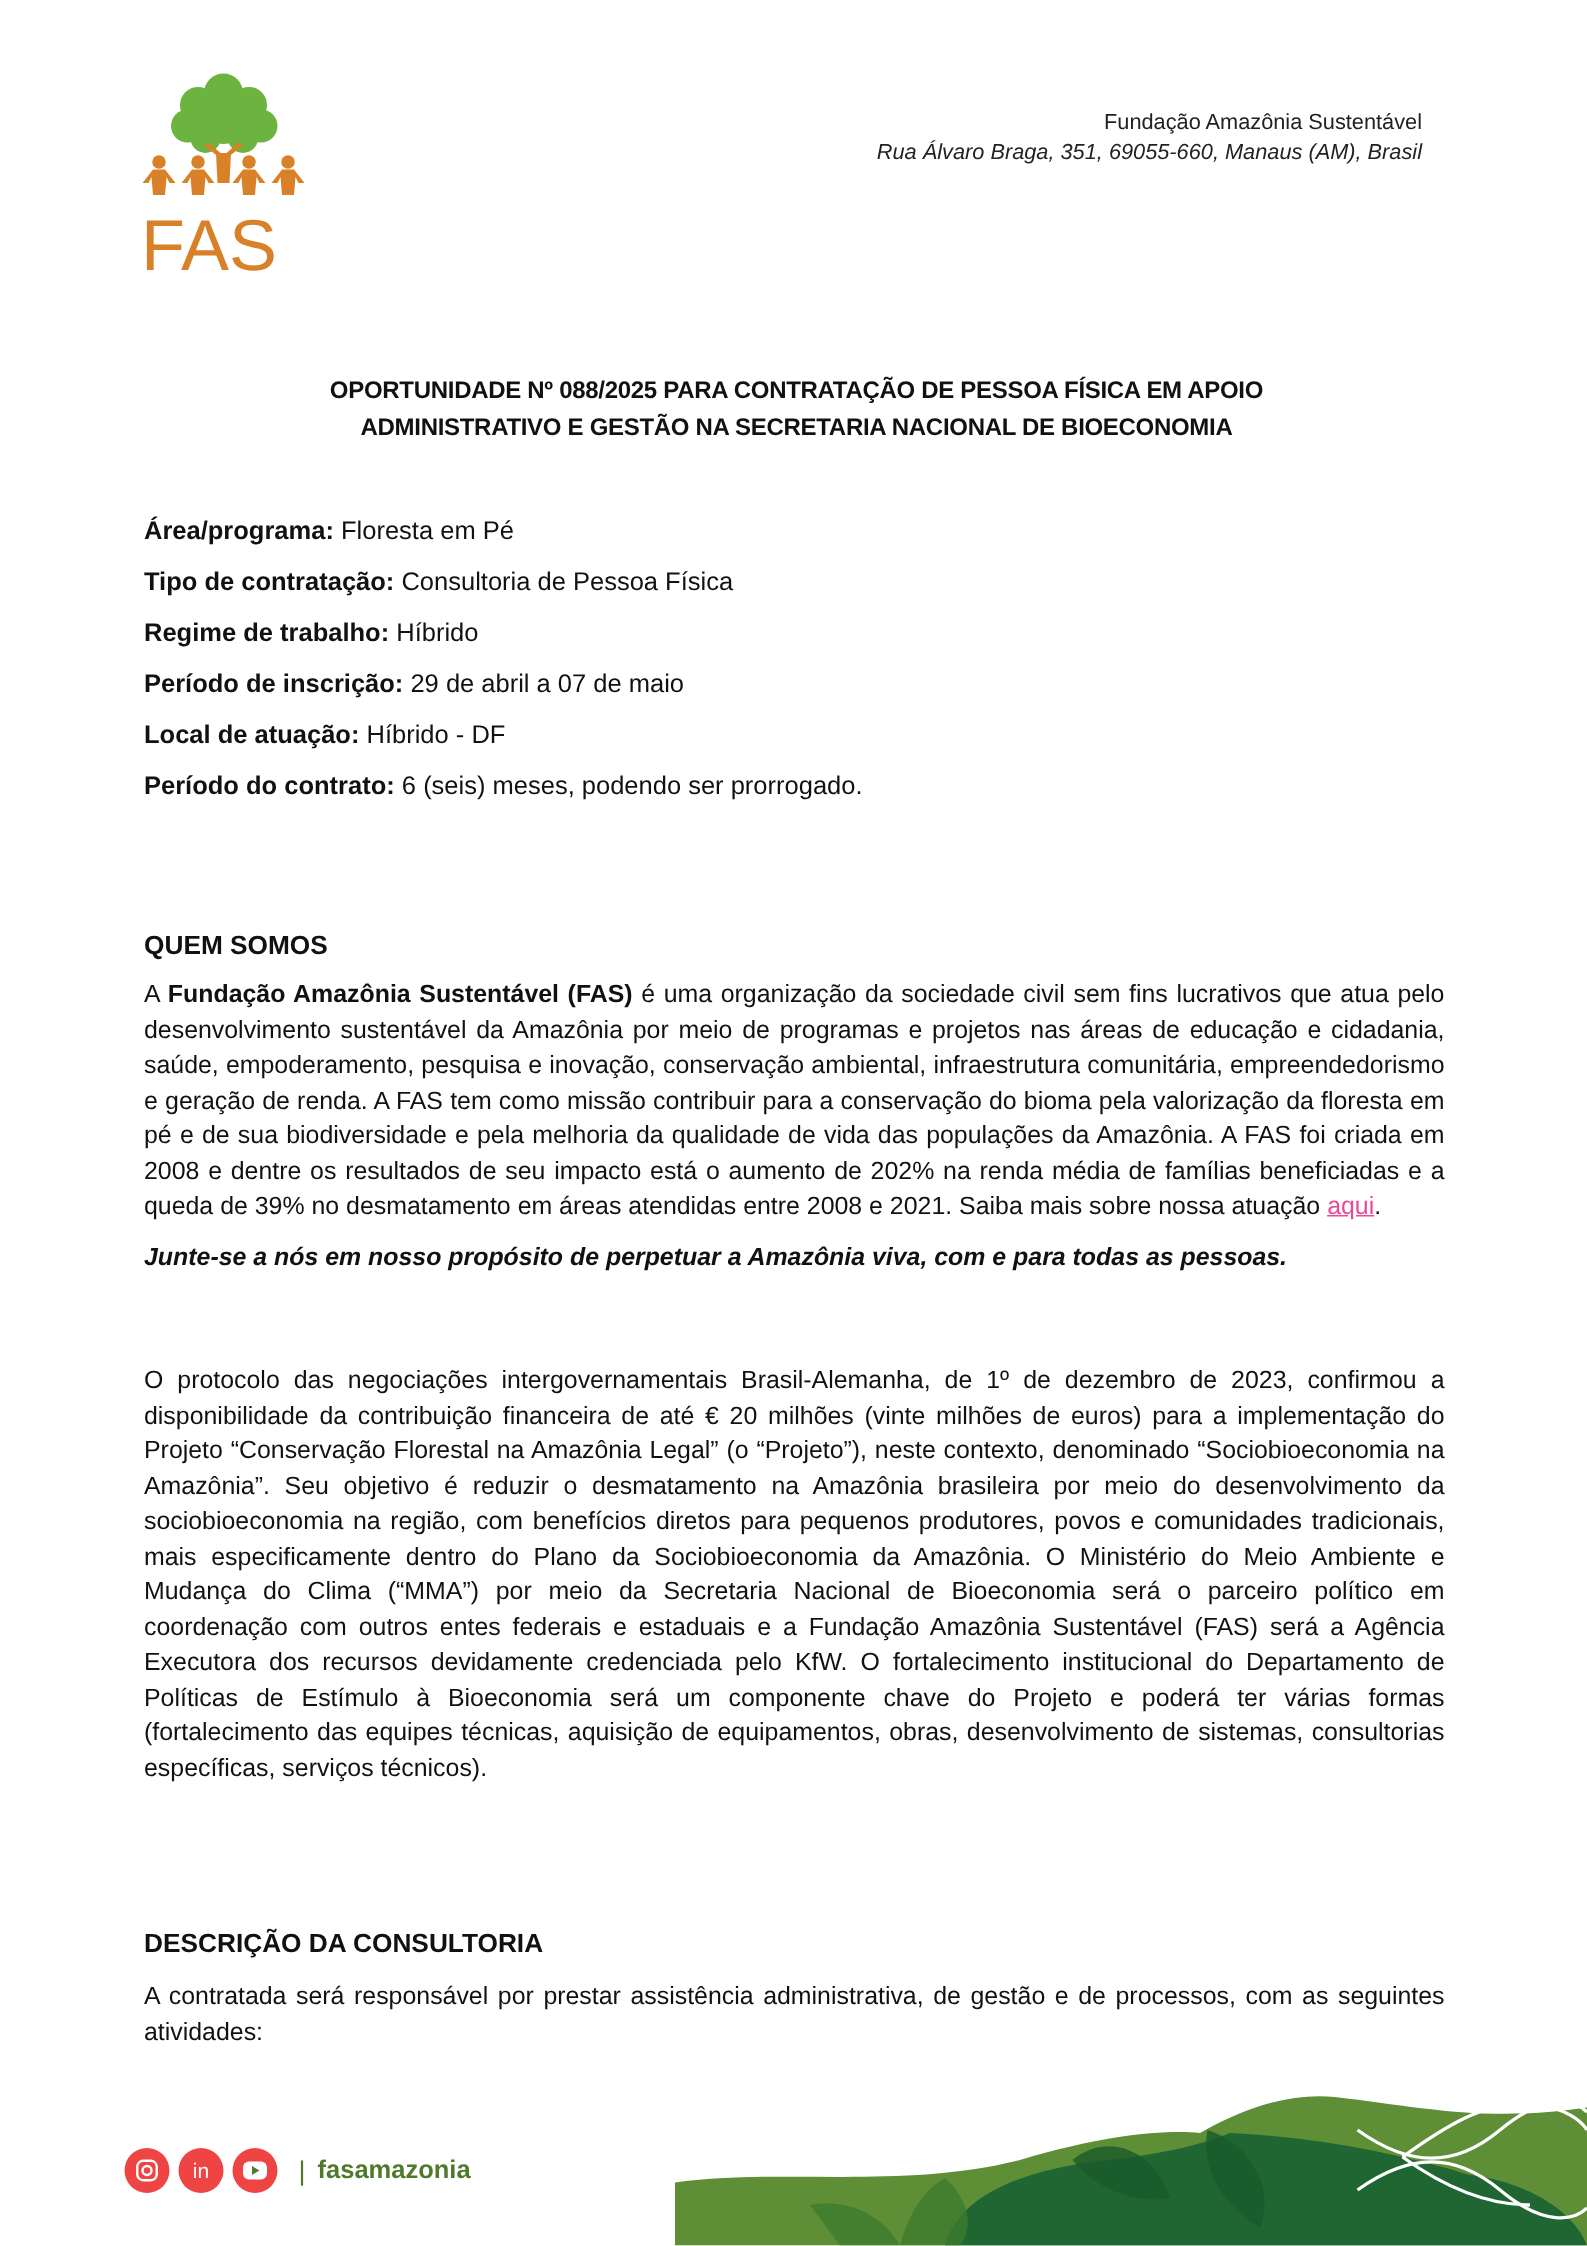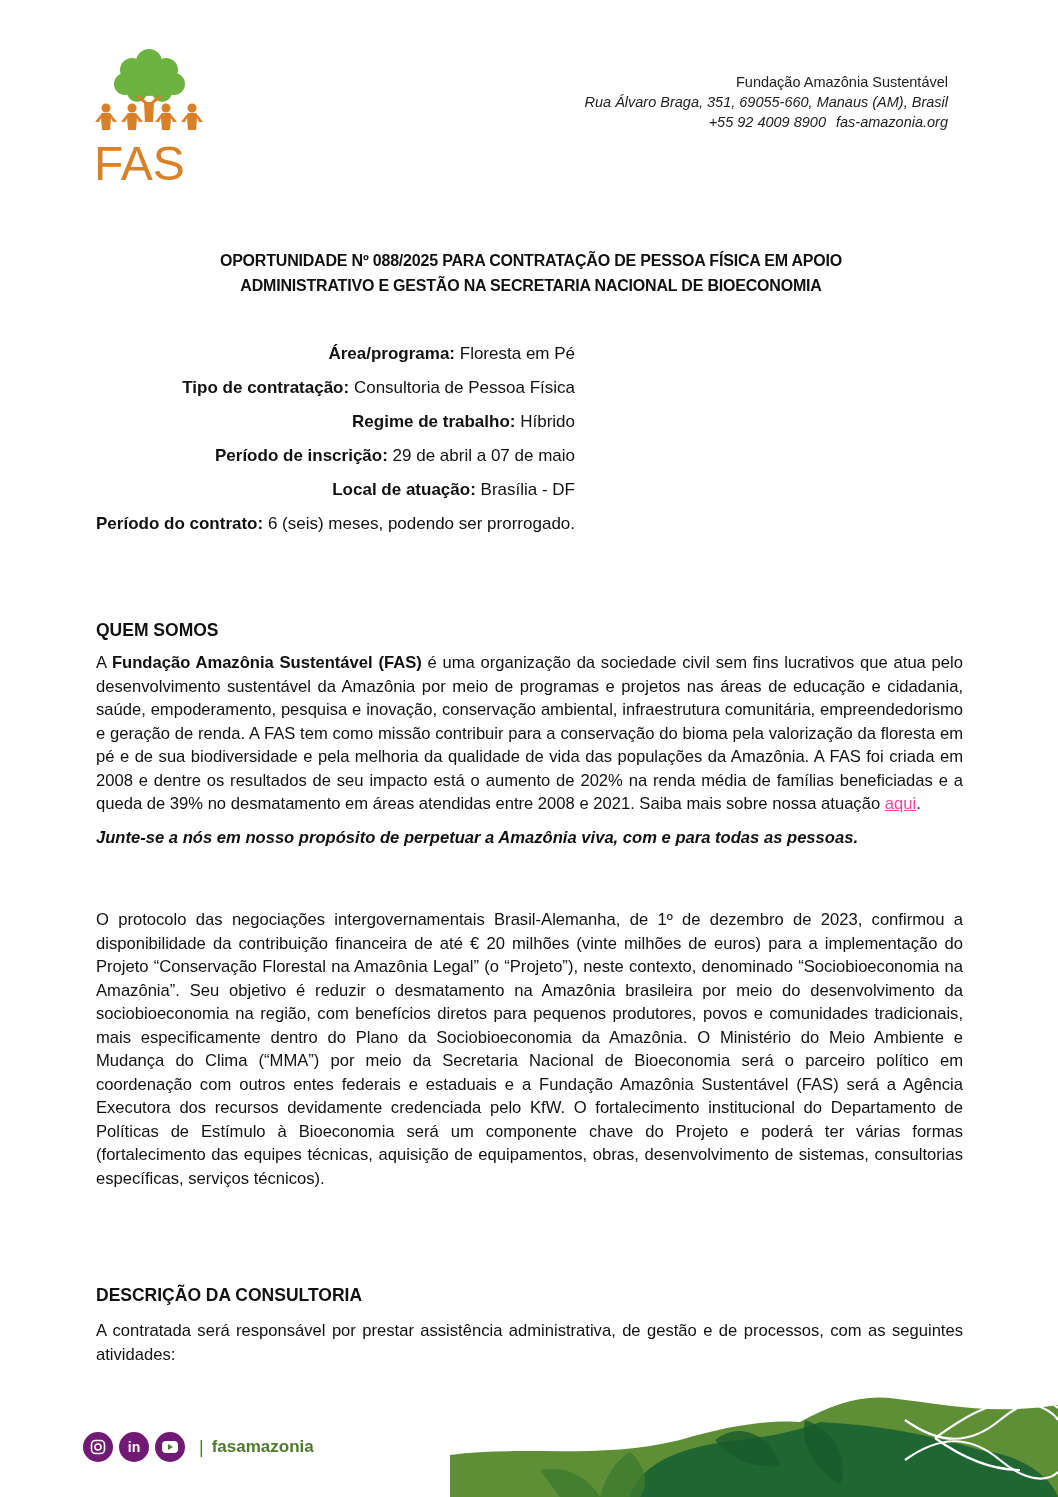--- a/index.html
+++ b/index.html
@@ -12,37 +12,37 @@
       position: absolute; right: 110px; top: 72px; text-align: right;
       font-size: 14.5px; line-height: 20px; color: #222;
     }
     .header-info .addr, .header-info .contact { font-style: italic; }
     .header-info .contact span + span { margin-left: 10px; }
     .title {
       position: absolute; left: 96px; width: 870px; top: 248px;
       text-align: center; font-weight: bold; font-size: 16px; line-height: 25px;
       letter-spacing: -0.2px; color: #111;
     }
-    .fields { position: absolute; left: 96px; top: 341px; font-size: 17px; text-align: right; }
+    .fields { position: absolute; left: 96px; top: 341px; font-size: 17px; }
     .field { height: 34px; line-height: 26px; }
     .field b { font-weight: bold; }
     .section { position: absolute; left: 96px; width: 867px; font-size: 16.6px; line-height: 23.5px; }
     .section h2 { font-size: 17.5px; font-weight: bold; margin: 0 0 9px 0; line-height: 24px; }
     .section p { margin: 0; text-align: justify; }
     .quem { top: 618px; }
     .motto { margin-top: 10px !important; font-weight: bold; font-style: italic; }
     .contexto { top: 908px; }
     .descricao { top: 1283px; }
     .descricao p { margin-top: 12px; }
     a.link { color: #ec4899; text-decoration: underline; }
     .social { position: absolute; left: 83px; top: 1432px; display: flex; align-items: center; }
     .social .ic {
-      width: 30px; height: 30px; border-radius: 50%; background: #701a75;
+      width: 30px; height: 30px; border-radius: 50%; background: #ef4444;
       color: #fff; display: flex; align-items: center; justify-content: center;
-      margin-right: 6px; font-weight: bold; font-size: 14px;
+      margin-right: 6px; font-weight: normal; font-size: 14px;
     }
     .social .sep { color: #4f7a2c; font-size: 18px; margin: 0 8px 0 8px; }
     .social .handle { color: #4f7a2c; font-weight: bold; font-size: 17px; }
     .footer-art { position: absolute; left: 0; top: 1360px; width: 1058px; height: 137px; }
   </style>
 </head>
 <body>
 
 <div class="logo">
   <svg width="115" height="145" viewBox="0 0 115 145">
@@ -69,36 +69,33 @@
       <path d="M63 80 L70 71 L78 71 L85 80 L81 80 L79 76 L78 88 L70 88 L69 76 L67 80 Z"></path>
       <path d="M89 80 L96 71 L104 71 L111 80 L107 80 L105 76 L104 88 L96 88 L95 76 L93 80 Z"></path>
     </g>
     <text x="2" y="138" fill="#d98128" font-family="Liberation Sans, sans-serif" font-size="48">FAS</text>
   </svg>
 </div>
 
 <div class="header-info">
   <div>Fundação Amazônia Sustentável</div>
   <div class="addr">Rua Álvaro Braga, 351, 69055-660, Manaus (AM), Brasil</div>
-  <div class="contact">
-    <span>+55 92 4009 8900</span><span>fas-amazonia.org</span>
-  </div>
 </div>
 
 <div class="title">
   <div>OPORTUNIDADE Nº 088/2025 PARA CONTRATAÇÃO DE PESSOA FÍSICA EM APOIO</div>
   <div>ADMINISTRATIVO E GESTÃO NA SECRETARIA NACIONAL DE BIOECONOMIA</div>
 </div>
 
 <div class="fields">
   <div class="field"><b>Área/programa:</b> <span>Floresta em Pé</span></div>
   <div class="field"><b>Tipo de contratação:</b> <span>Consultoria de Pessoa Física</span></div>
   <div class="field"><b>Regime de trabalho:</b> <span>Híbrido</span></div>
   <div class="field"><b>Período de inscrição:</b> <span>29 de abril a 07 de maio</span></div>
-  <div class="field"><b>Local de atuação:</b> <span>Brasília - DF</span></div>
+  <div class="field"><b>Local de atuação:</b> <span>Híbrido - DF</span></div>
   <div class="field"><b>Período do contrato:</b> <span>6 (seis) meses, podendo ser prorrogado.</span></div>
 </div>
 
 <div class="section quem">
   <h2>QUEM SOMOS</h2>
   <p><span>A</span> <b>Fundação Amazônia Sustentável (FAS)</b> <span>é uma organização da sociedade civil sem fins lucrativos que atua pelo desenvolvimento sustentável da Amazônia por meio de programas e projetos nas áreas de educação e cidadania, saúde, empoderamento, pesquisa e inovação, conservação ambiental, infraestrutura comunitária, empreendedorismo e geração de renda. A FAS tem como missão contribuir para a conservação do bioma pela valorização da floresta em pé e de sua biodiversidade e pela melhoria da qualidade de vida das populações da Amazônia. A FAS foi criada em 2008 e dentre os resultados de seu impacto está o aumento de 202% na renda média de famílias beneficiadas e a queda de 39% no desmatamento em áreas atendidas entre 2008 e 2021. Saiba mais sobre nossa atuação</span> <a class="link">aqui</a><span>.</span></p>
   <p class="motto">Junte-se a nós em nosso propósito de perpetuar a Amazônia viva, com e para todas as pessoas.</p>
 </div>
 
 <div class="section contexto">

